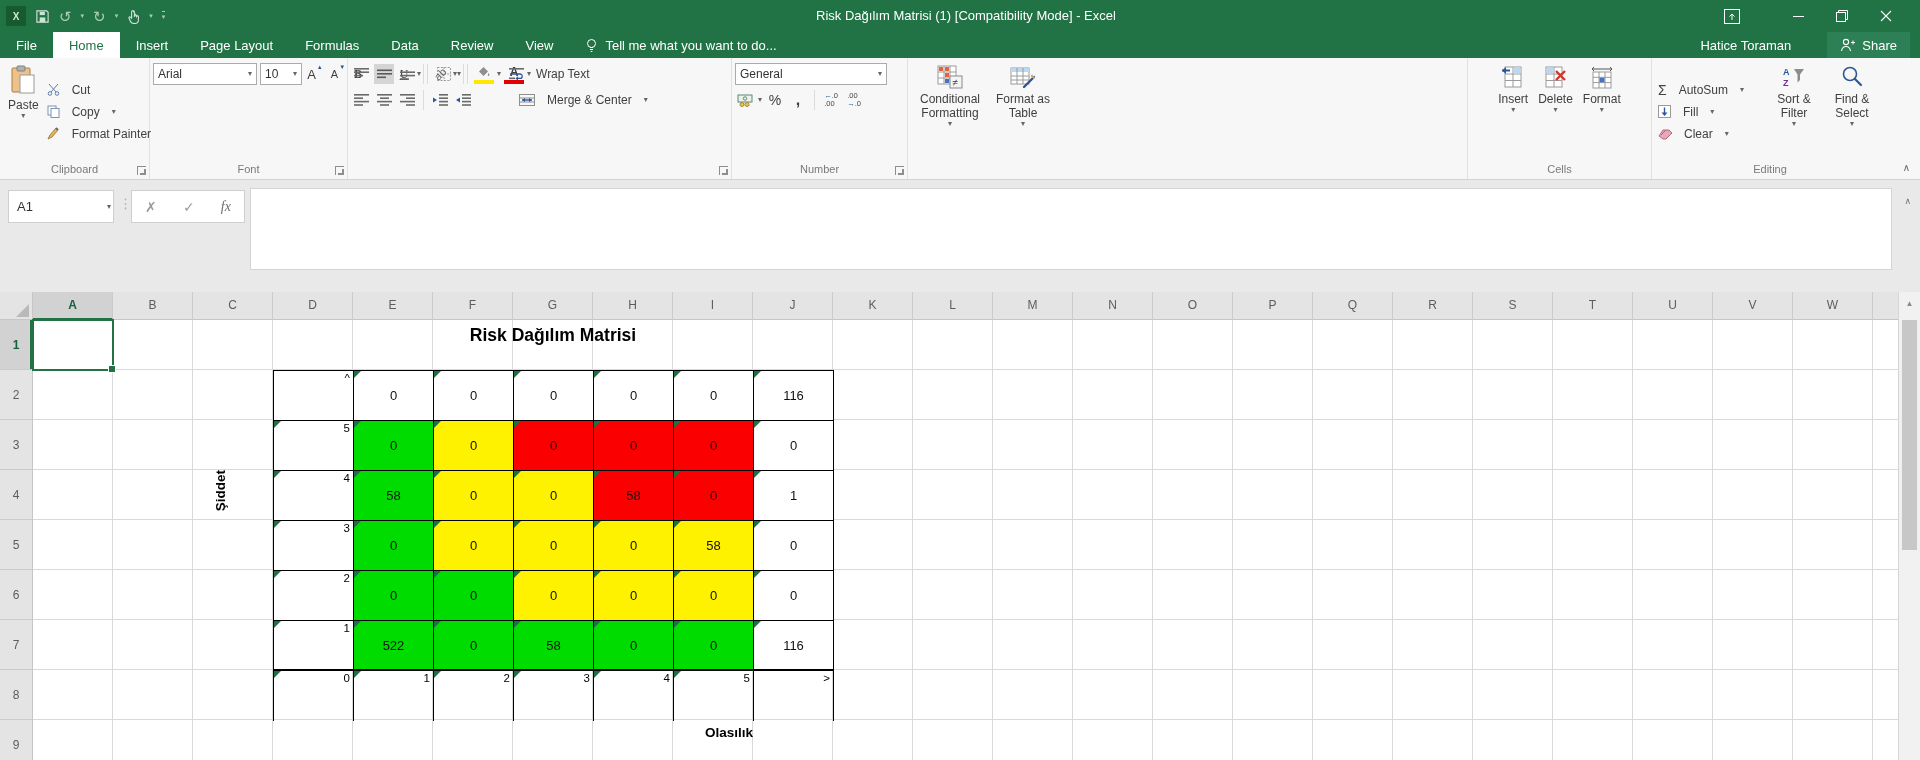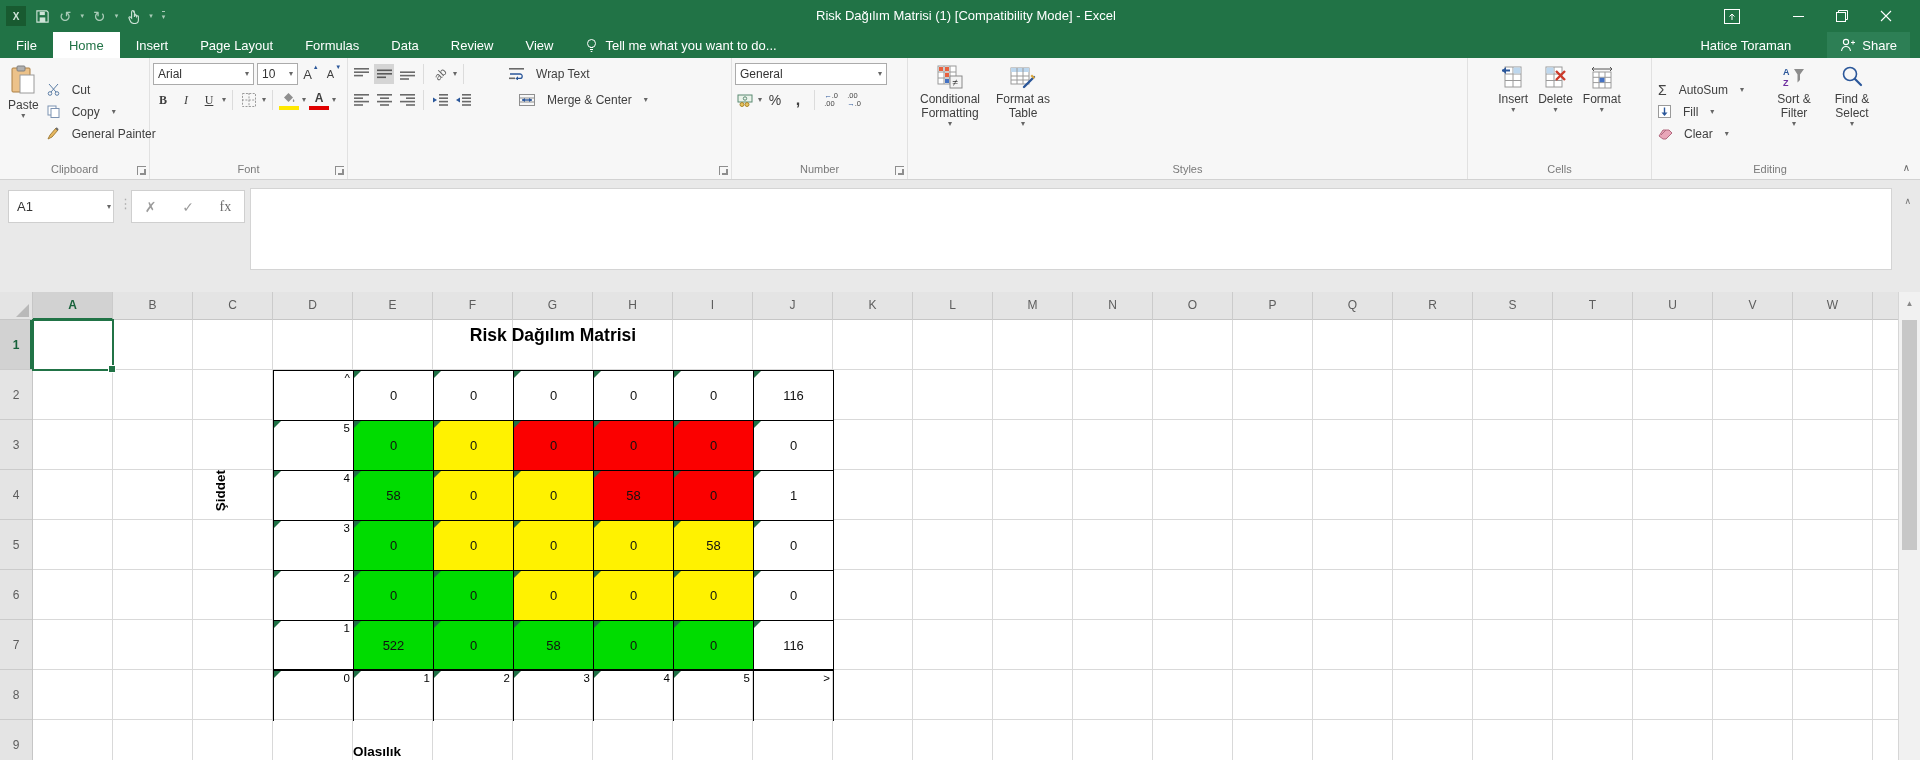--- a/index.html
+++ b/index.html
@@ -61,21 +61,21 @@
 .galscroll div{flex:1;border:1px solid #d4d4d4;background:#fdfdfd;display:flex;align-items:center;justify-content:center;font-size:7px;color:#777;margin-bottom:-1px}
 .morebar{border-top:2px solid #777;line-height:4px;font-size:7px;padding-top:1px}
 .ribchev{position:absolute;right:10px;bottom:6px;color:#666;font-size:10px}
 .stack{display:flex;flex-direction:column;justify-content:center}
 
 
 .fbar{position:absolute;top:180px;left:0;right:0;height:112px;background:#e9e9e9}
 .namebox{position:absolute;left:8px;top:10px;width:106px;height:33px;background:#fff;border:1px solid #cfcfcf;display:flex;align-items:center;font-size:13px;color:#333;padding:0 2px 0 8px}
 .dots{position:absolute;left:119px;top:16px;color:#adadad;font-size:13px}
 .fxbox{position:absolute;left:131px;top:10px;width:114px;height:33px;background:#fff;border:1px solid #cfcfcf;display:flex;align-items:center;justify-content:space-around;color:#9b9b9b;font-size:14px}
-.fx{font-family:"Liberation Serif",serif;color:#6d6d6d}
+.fx{font-family:"Liberation Serif",serif;font-style:italic;color:#6d6d6d}
 .finput{position:absolute;left:250px;top:8px;right:28px;height:82px;background:#fff;border:1px solid #d4d4d4;font-size:12px;padding:3px 6px;color:#222}
 .fchev{position:absolute;right:9px;top:16px;color:#777;font-size:9px}
 
 
 .hdrstrip{position:absolute;top:292px;left:0;right:22px;height:28px;background:#e4e4e4;border-bottom:1px solid #c6c6c6}
 .corner{position:absolute;top:292px;left:0;width:33px;height:28px;border-right:1px solid #c6c6c6}
 .corner::after{content:"";position:absolute;right:3px;bottom:3px;border-bottom:13px solid #b9b9b9;border-left:13px solid transparent}
 #col-headers{position:absolute;top:292px;left:33px;height:28px;display:flex}
 .col-h{width:80px;height:28px;line-height:27px;text-align:center;font-size:12px;color:#5d5d5d;border-right:1px solid #cbcbcb}
 .col-h.sel{background:#d2d2d2;color:#17613a;border-bottom:2px solid #217346;font-weight:bold}
@@ -92,21 +92,21 @@
 
 .sheet-title{position:absolute;left:353px;top:325px;width:400px;text-align:center;font-weight:bold;font-size:17.5px;color:#000}
 #matrix-table{position:absolute;left:273px;top:370px;display:grid;grid-template-columns:repeat(7,80px);grid-auto-rows:50px;border-left:1px solid #000;border-top:1px solid #000}
 .m-lab{position:relative;background:#fff;font-size:11.5px;text-align:right;padding:1px 3px 0 0;border-right:1px solid #000;border-bottom:1px solid #000}
 .m-cell{position:relative;font-size:13px;color:#111;display:flex;align-items:center;justify-content:center;border-right:1px solid #000;border-bottom:1px solid #000}
 .m-ax{position:relative;font-size:11.5px;text-align:right;padding:1px 3px 0 0;border-right:1px solid #000}
 .hb{border-bottom-width:2px}
 .tri::before{content:"";position:absolute;top:0;left:0;border-top:7px solid #1E7145;border-right:7px solid transparent}
 .ylab{position:absolute;left:206px;top:400px;width:30px;height:180px;display:flex;align-items:center;justify-content:center}
 .ylab span{transform:rotate(-90deg);font-weight:bold;font-size:13.5px;white-space:nowrap}
-.xlab{position:absolute;left:353px;top:744px;width:400px;text-align:left;font-weight:bold;font-size:13.5px}
+.xlab{position:absolute;left:353px;top:725px;width:400px;text-align:right;font-weight:bold;font-size:13.5px}
 svg{display:block}
 </style>
 </head>
 <body>
 
 <div class="titlebar">
   <div class="qat">
     <span class="appicon">X</span>
     <span>
       <svg width="15" height="15" viewBox="0 0 16 16">
@@ -225,30 +225,30 @@
           <span>Copy</span>
           <span class="caret">▾</span>
         </div>
         <div class="smallrow">
           <span>
             <svg width="13" height="13" viewBox="0 0 13 13">
                 <path d="M1 12l4-2 6-7-2-2-6 7z" fill="#e7b75f" stroke="#a3803c"></path>
                 <path d="M9 1l2 2" stroke="#6a6a6a" stroke-width="2"></path>
               </svg>
           </span>
-          <span>General Painter</span>
+          <span>Format Painter</span>
         </div>
       </div>
     </div>
     <div class="rg-foot">Clipboard</div>
     <span class="launcher"></span>
   </div>
 
   <div class="rgroup" style="width:198px">
-    <div class="rg-body" style="flex-direction:column">
+    <div class="rg-body" style="flex-direction:row">
       <div class="vrow">
         <div class="combo" style="width:104px">
           <span>Arial</span>
             <span class="caret">▾</span>
         </div>
         <div class="combo" style="width:42px">
           <span>10</span>
             <span class="caret">▾</span>
         </div>
         <div class="ibtn">
@@ -478,21 +478,20 @@
               <rect x="1" y="3" width="18" height="4" fill="#bdd7ee"></rect>
               <path d="M7 3v16M13 3v16M1 11h18M1 15h18" stroke="#9a9a9a"></path>
               <path d="M14 22 24 12" stroke="#2b579a" stroke-width="2.4" stroke-linecap="round"></path>
               <path d="M22 9.5l3 3-1.5 1.5-3-3z" fill="#d9a43b"></path>
             </svg>
         </span>
         <span class="cap">Format as Table</span>
         <span class="caret">▾</span>
       </div>
     </div>
-    <div class="rg-foot">Styles</div>
   </div>
 
   <div class="rgroup" style="width:184px">
     <div class="rg-body" style="justify-content:center">
       <div class="bigbtn">
         <span>
           <svg width="24" height="24" viewBox="0 0 24 24">
               <rect x="4" y="2" width="16" height="20" fill="#fff" stroke="#9a9a9a"></rect>
               <path d="M4 9h16M4 15.5h16M12 2v20" stroke="#9a9a9a"></path>
               <rect x="12.5" y="2.5" width="7" height="6" fill="#bdd7ee"></rect>

